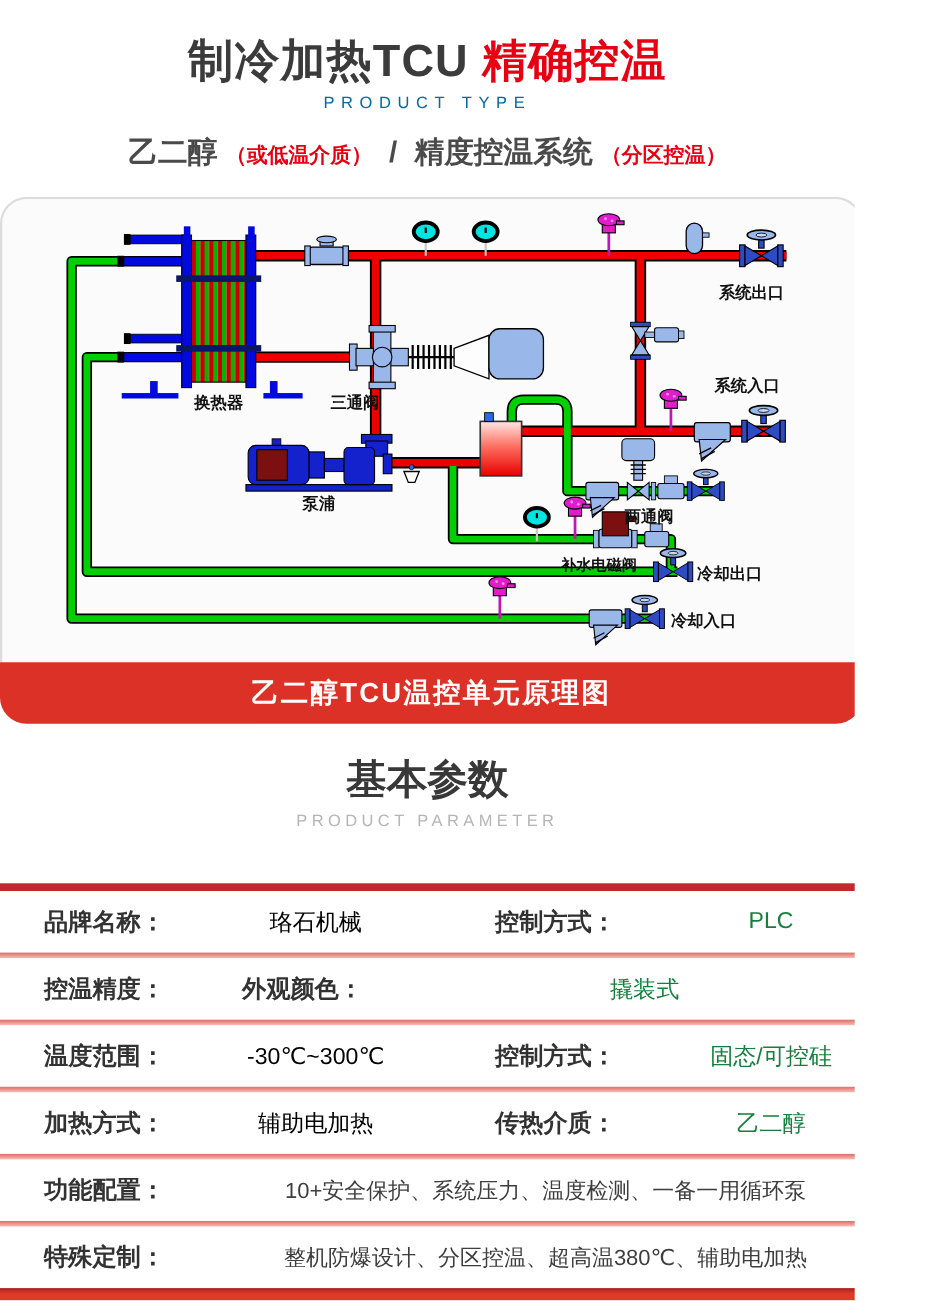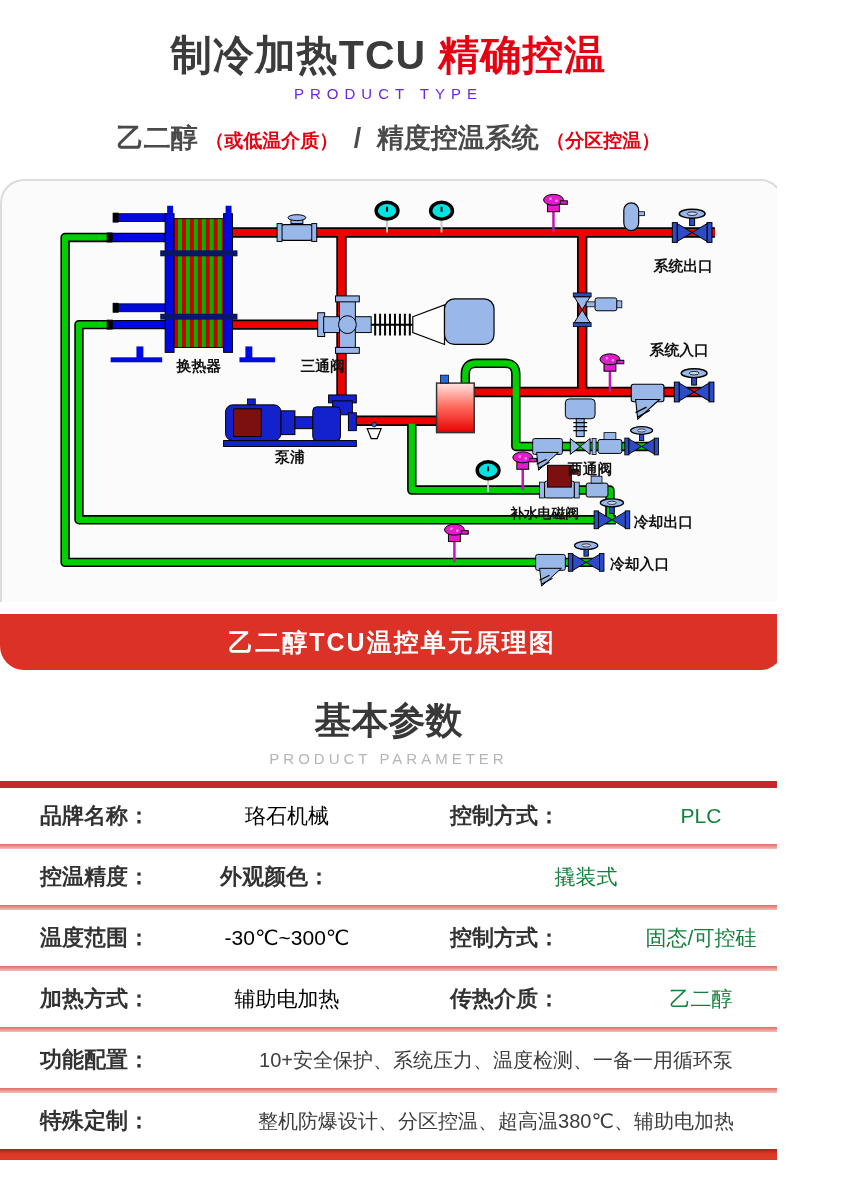--- a/index.html
+++ b/index.html
@@ -4,48 +4,48 @@
 <style>
   * { margin:0; padding:0; box-sizing:border-box; }
   body { background:#fff; }
   .page { width:777px; height:1183px; background:#ffffff; overflow:hidden;
           font-family:"Liberation Sans","DejaVu Sans",sans-serif; }
 
   
   .hdr { text-align:center; padding-top:30px; }
   .title { font-size:41px; font-weight:800; color:#3b3b3b; letter-spacing:1px; line-height:50px; }
   .title .accent { color:#e60012; margin-left:12px; }
-  .ptype { margin-top:5px; font-size:15px; color:#6d28d9; letter-spacing:6px; }
+  .ptype { margin-top:5px; font-size:15px; color:#0369a1; letter-spacing:6px; }
   .tagline { margin-top:18px; font-size:27px; font-weight:bold; color:#4a4a4a; }
   .tagline .note { font-size:19px; color:#e60012; }
   .tagline .sep { margin:0 8px; font-weight:bold; }
 
   
   .figure { width:784px; margin:23px auto 0; }
   .panel { height:423px; background:#fbfbfb; border:2px solid #dcdcdc; border-bottom:none;
            border-radius:24px 24px 0 0; overflow:hidden; }
   .panel svg { display:block; width:100%; height:100%; }
   .banner { height:56px; background:#dc3126; border-radius:0 0 24px 24px; color:#fff;
-            font-size:25px; font-weight:bold; text-align:center; line-height:56px; letter-spacing:2px;margin-top:12px; }
+            font-size:25px; font-weight:bold; text-align:center; line-height:56px; letter-spacing:2px; }
 
   svg .po  { fill:none; stroke:#000; stroke-width:10.5; stroke-linejoin:round; }
   svg .pog { fill:none; stroke:#000; stroke-width:9.5;  stroke-linejoin:round; }
   svg .pr  { fill:none; stroke:#ee0000; stroke-width:7;   stroke-linejoin:round; }
   svg .pg  { fill:none; stroke:#00cf00; stroke-width:6.3; stroke-linejoin:round; }
   svg .dlbl { font-size:15px; font-weight:bold; fill:#111; text-anchor:middle;
               font-family:"Liberation Sans","DejaVu Sans",sans-serif; }
   svg .dlbl.sm { font-size:14px; }
   svg .dlbl.s  { text-anchor:start; }
 
   
   .params-hdr { text-align:center; margin-top:26px; }
   .params-title { font-size:37px; font-weight:800; color:#383838; }
   .params-sub { margin-top:4px; font-size:15px; color:#b5b5b5; letter-spacing:4px; }
 
-  .spec { width:820px; margin:14px auto 0; }
+  .spec { width:820px; margin:48px auto 0; }
   .spec-top { height:7px; background:#c2282c; }
   .spec-bottom { height:11px; background:linear-gradient(180deg,#a8201b,#dd3b28 45%); }
   .pdiv { height:5px; background:linear-gradient(180deg,#dc6e66,#f8bcb7); }
   .prow { height:56px; display:flex; align-items:center; }
   .plbl  { flex:none; width:172px; padding-left:40px; font-size:22px; font-weight:bold; color:#323232; }
   .pval  { flex:none; width:230px; text-align:center; font-size:21px; color:#000000; }
   .plbl2 { flex:none; width:180px; padding-left:48px; font-size:22px; font-weight:bold; color:#323232; }
   .pval2 { flex:1; text-align:center; font-size:21px; color:#15803d; }
   .pvalwide { flex:1; text-align:center; font-size:20px; color:#3d3d3d; }
 </style>

